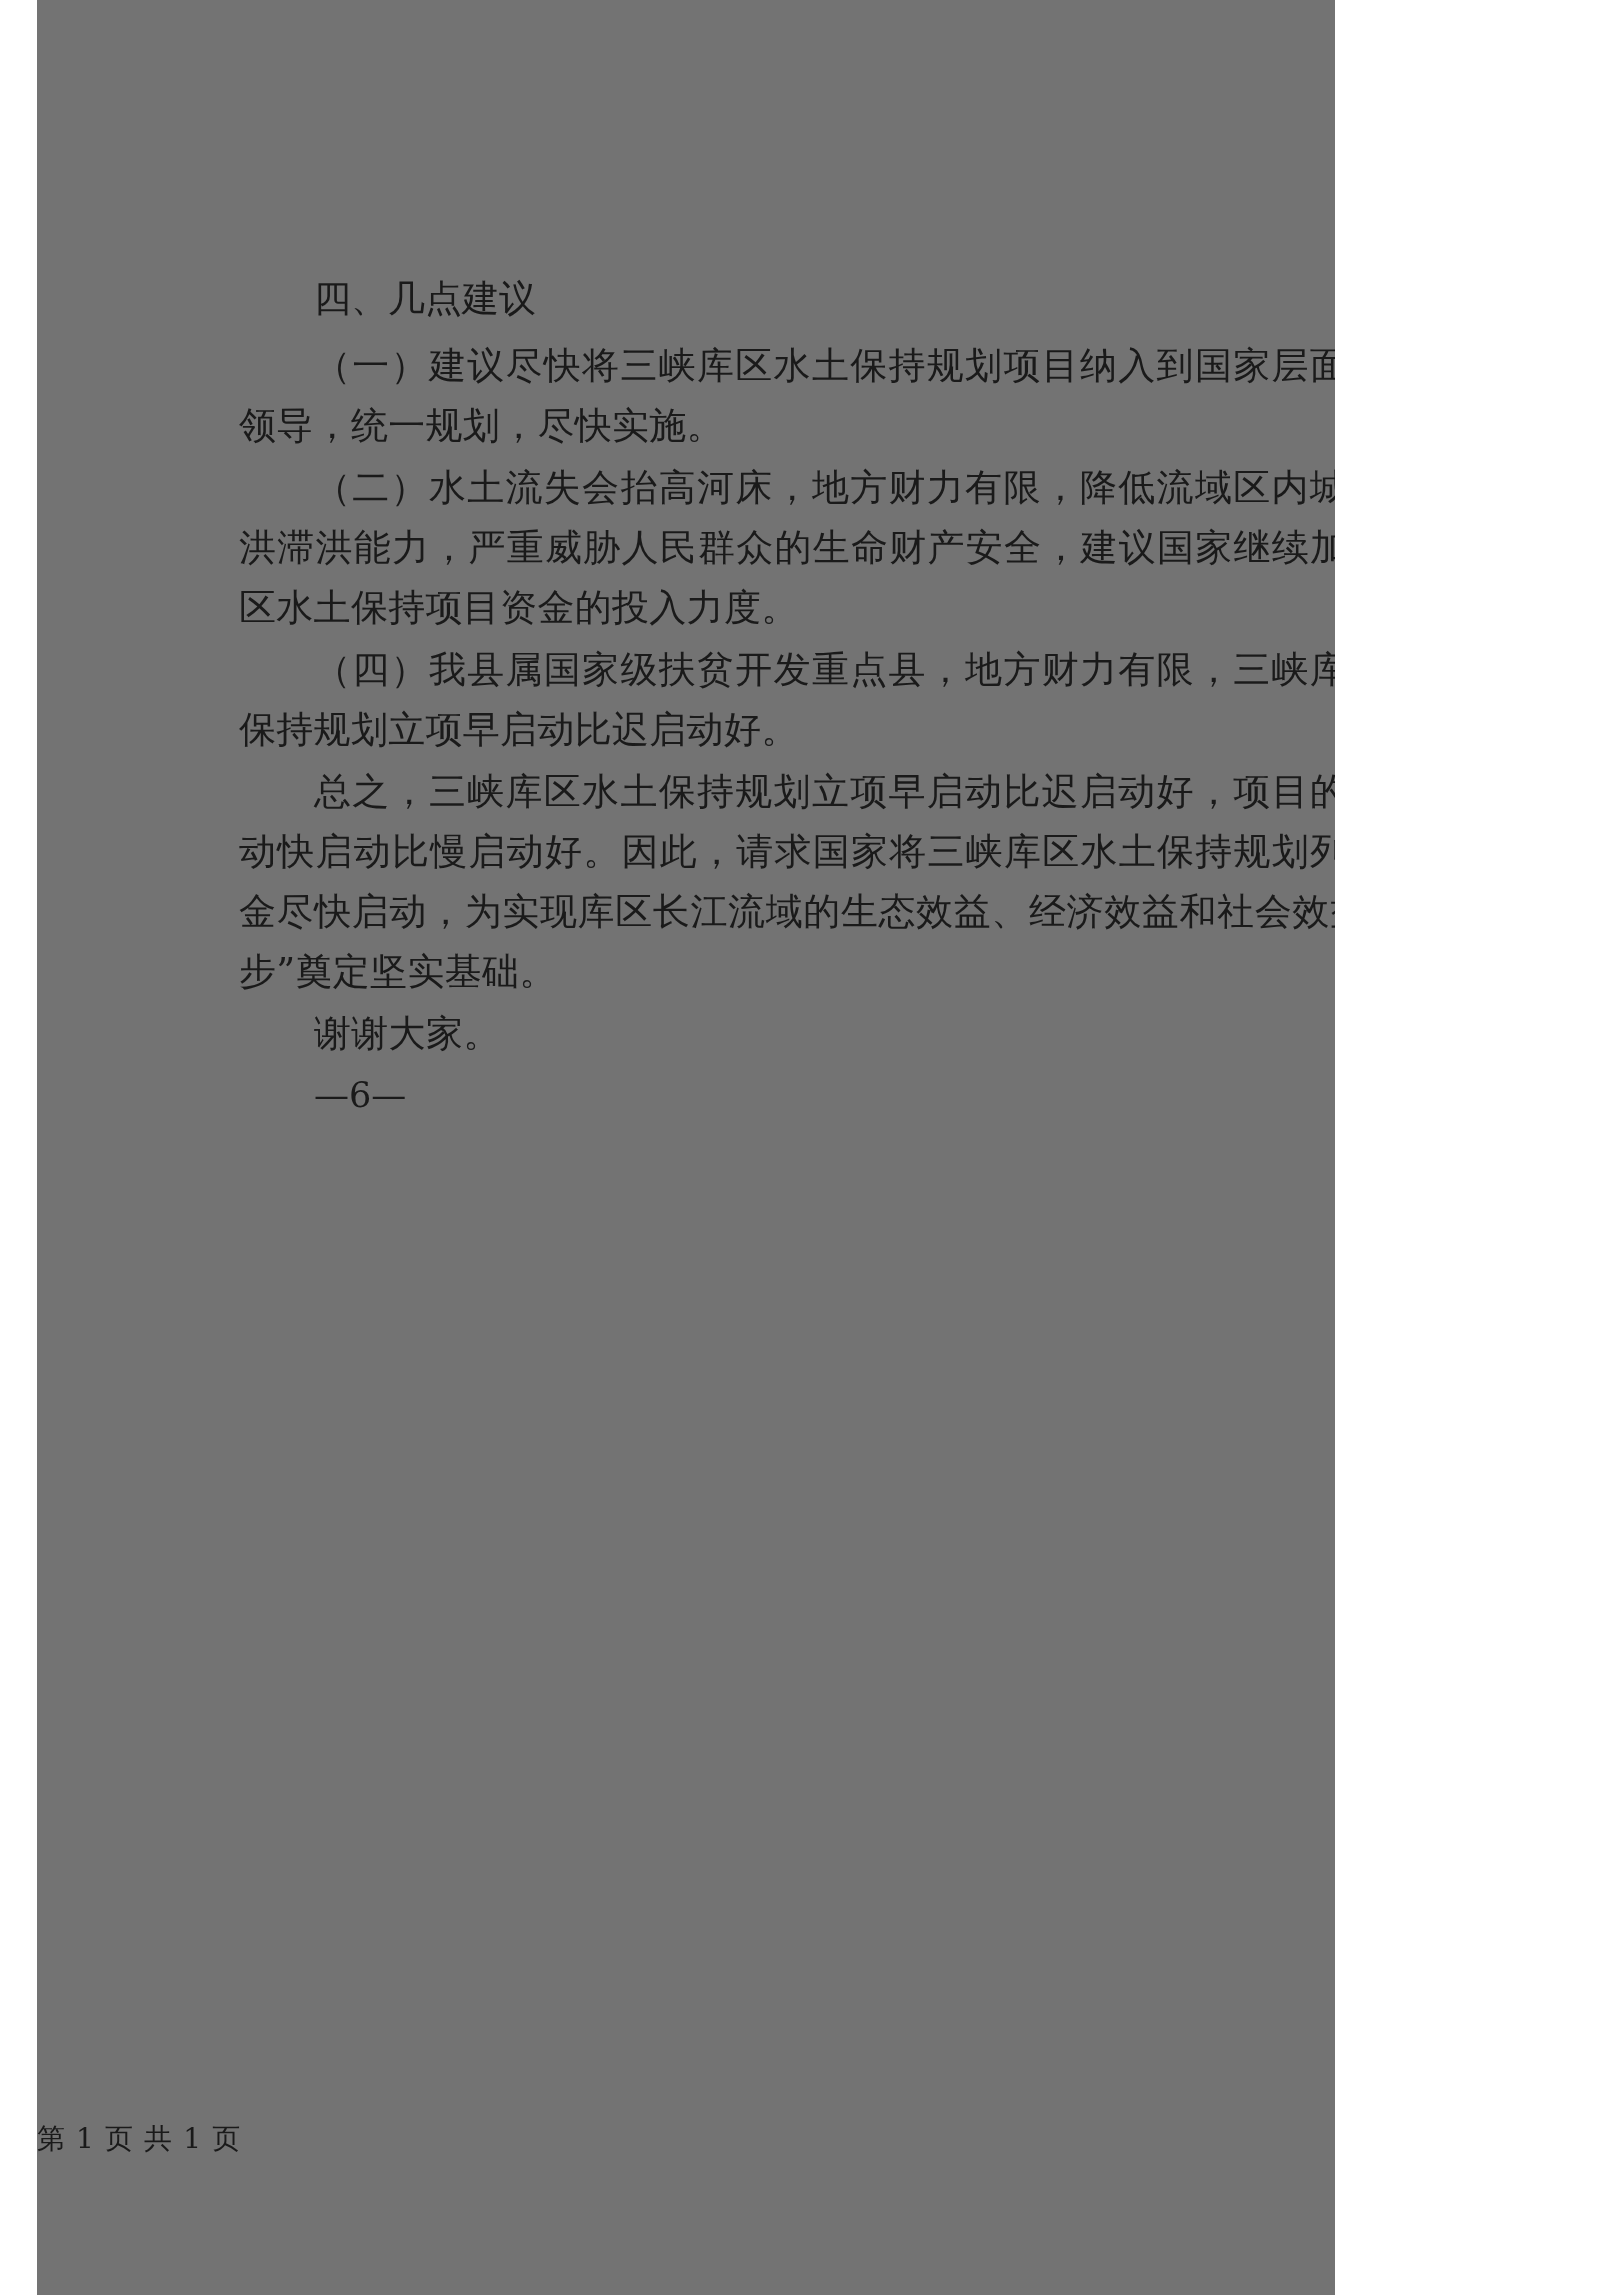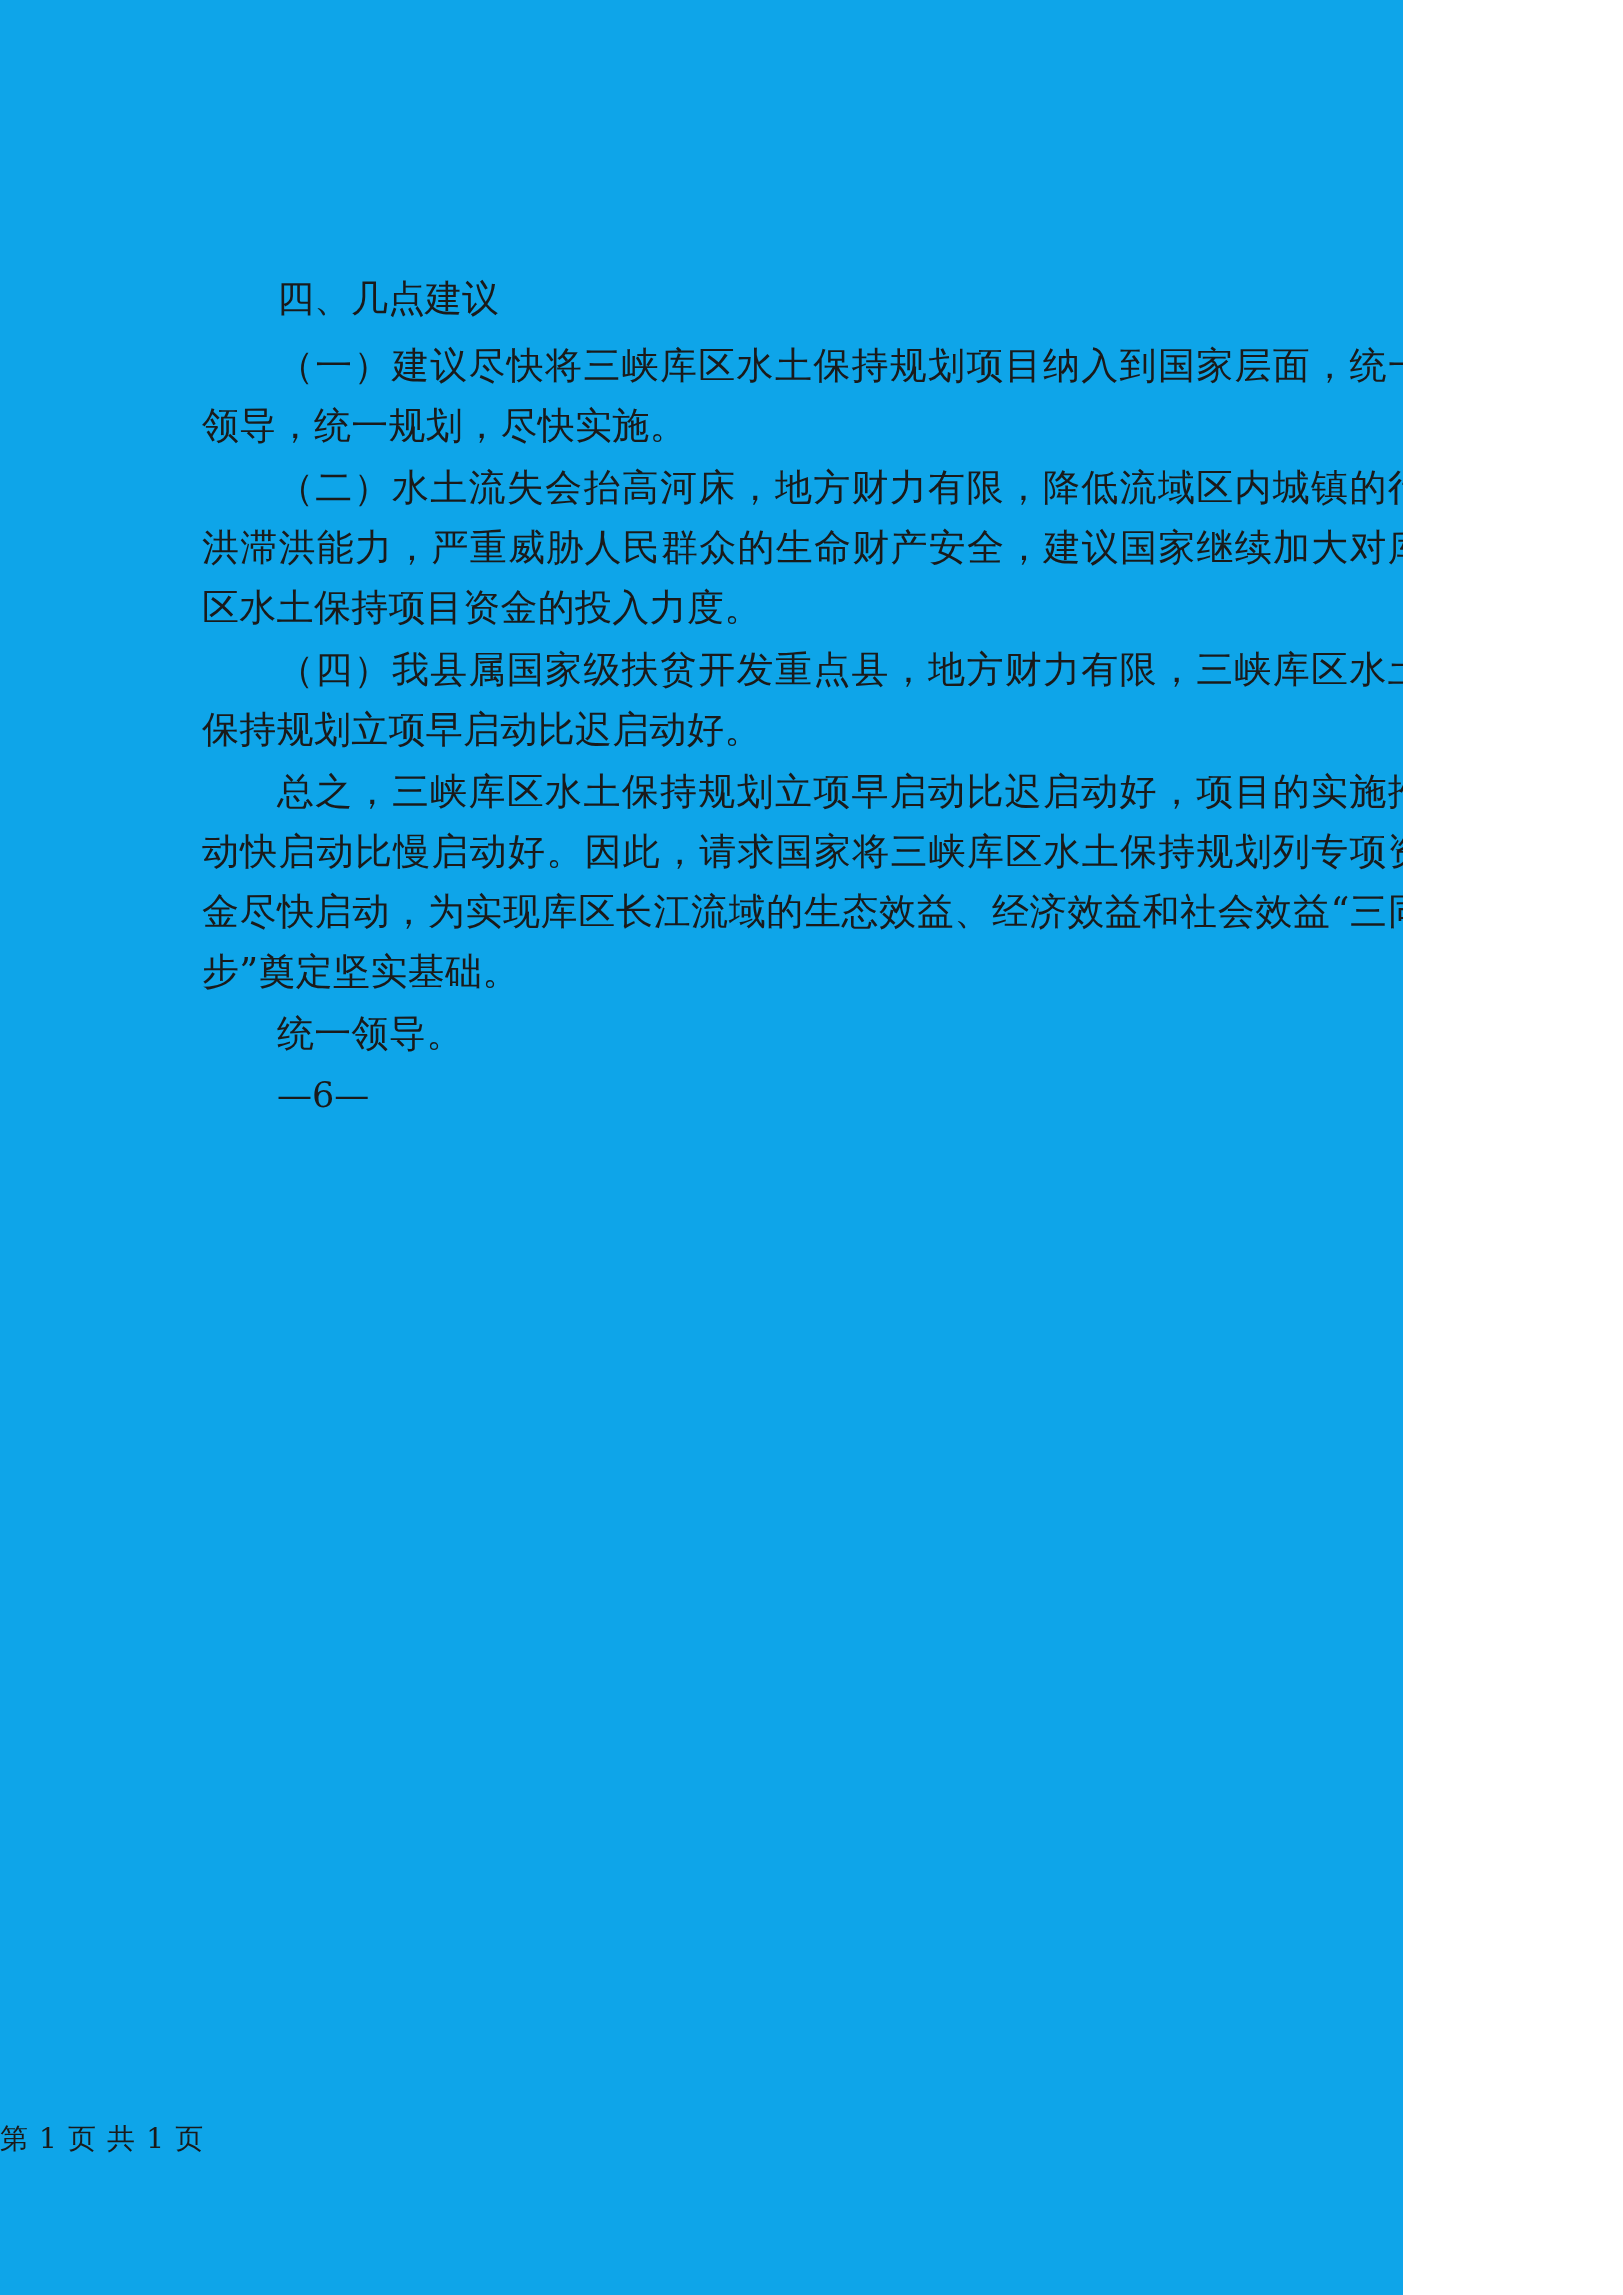--- a/index.html
+++ b/index.html
@@ -6,25 +6,26 @@
     margin: 0;
     padding: 0;
     background: #ffffff;
   }
   body {
     font-family: "DejaVu Serif", "Liberation Serif", serif;
     color: #1a1a1a;
   }
   .page {
     position: relative;
-    width: 1403px;
+    width: 1298px;
     height: 2295px;
-    background: #0ea5e9;
+    background: #737373;
     box-sizing: border-box;
     overflow: hidden;
+    margin-left: 37px;
   }
   .content {
     position: absolute;
     left: 202px;
     top: 269px;
     width: 1223px;
   }
   .para {
     font-size: 37px;
     line-height: 1.62;
@@ -67,20 +68,20 @@
 
 <div class="page">
   <div class="content">
 
     <p class="heading">四、几点建议</p>
 
     <p class="para indent">（一）建议尽快将三峡库区水土保持规划项目纳入到国家层面，统一领导，统一规划，尽快实施。</p>
     <p class="para indent">（二）水土流失会抬高河床，地方财力有限，降低流域区内城镇的行洪滞洪能力，严重威胁人民群众的生命财产安全，建议国家继续加大对库区水土保持项目资金的投入力度。</p>
     <p class="para indent">（四）我县属国家级扶贫开发重点县，地方财力有限，三峡库区水土保持规划立项早启动比迟启动好。</p>
     <p class="para indent">总之，三峡库区水土保持规划立项早启动比迟启动好，项目的实施推动快启动比慢启动好。因此，请求国家将三峡库区水土保持规划列专项资金尽快启动，为实现库区长江流域的生态效益、经济效益和社会效益“三同步”奠定坚实基础。</p>
-    <p class="para indent">统一领导。</p>
+    <p class="para indent">谢谢大家。</p>
 
     <p class="pagemark">—6—</p>
   </div>
 
   <div class="footer">第 1 页  共 1 页</div>
 </div>
 
 
 </body></html>

